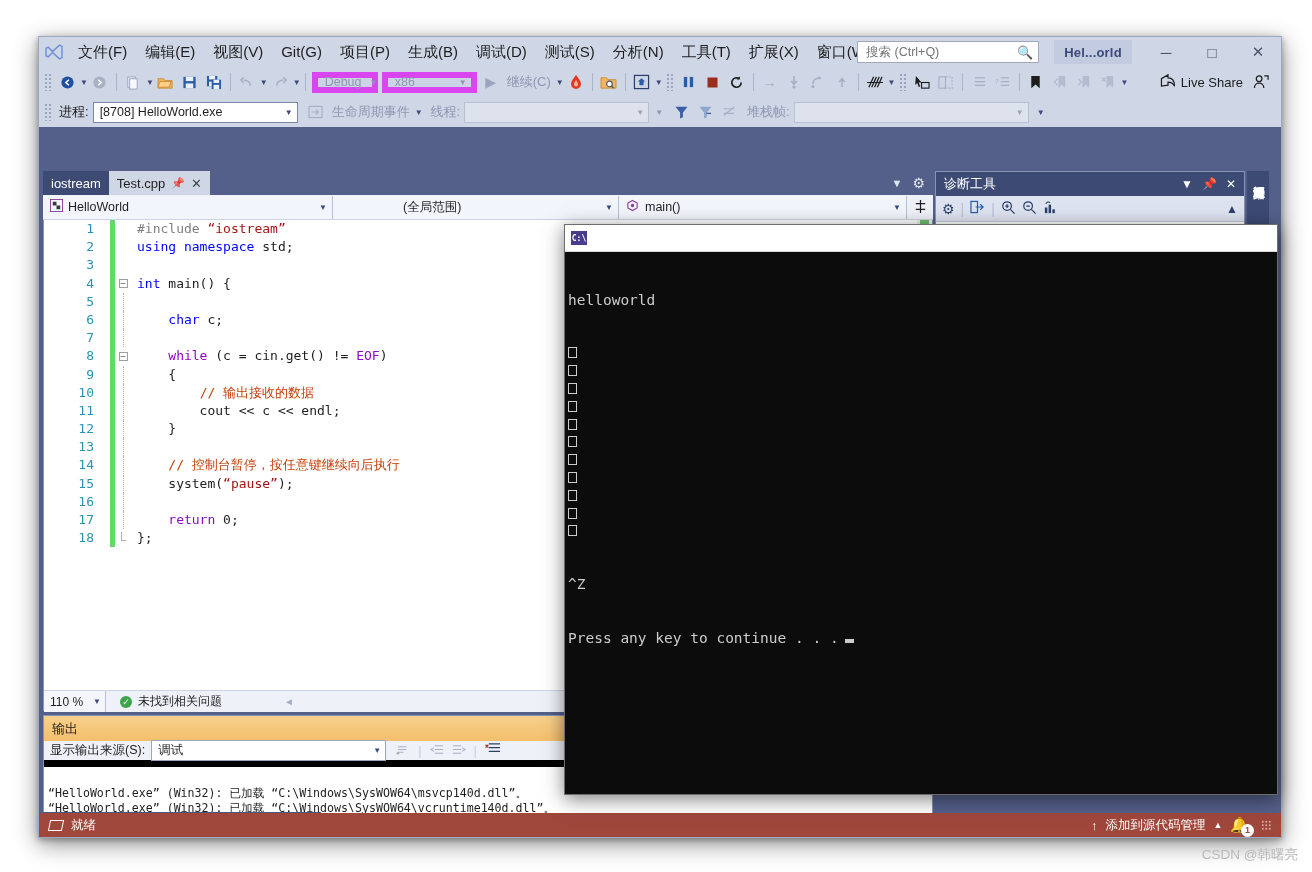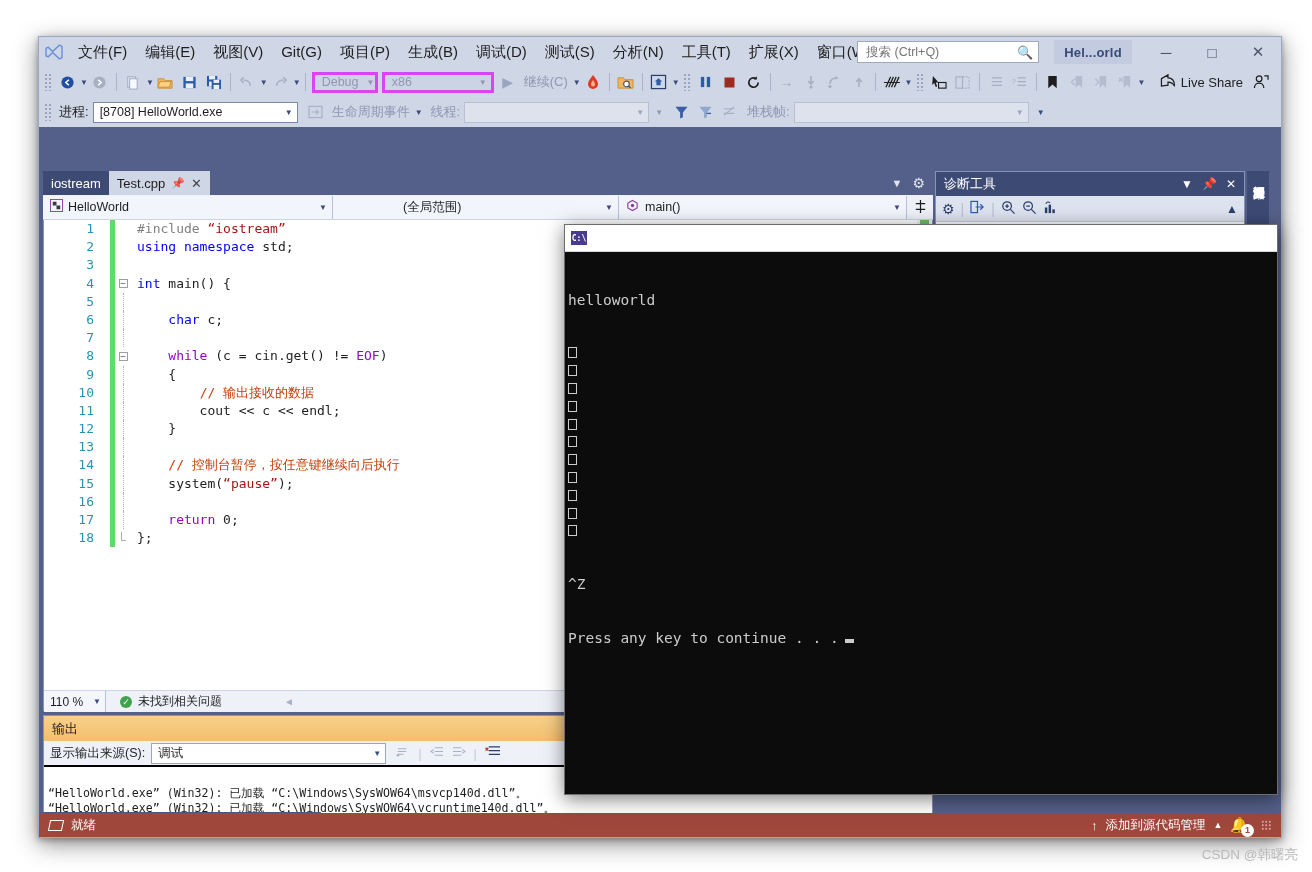--- a/index.html
+++ b/index.html
@@ -111,21 +111,21 @@
     flex: none;
   }
   .tb-btn.dim { color: #9aa5bf; }
   .tb-sep {
     width: 1px; height: 18px;
     background: #a9b4cd; margin: 0 4px; flex: none;
   }
   .tb-caret { font-size: 8px; color: #3a4a7a; margin-left: 1px; }
   .tb-combo {
     height: 21px;
-    border: 3px solid #d946ef;
+    border: 6px solid #d946ef;
     background: #ccd3e4;
     color: #8e98b2;
     font-size: 12.5px;
     display: flex; align-items: center;
     padding: 0 4px 0 7px;
     margin: 0 2px;
     flex: none;
   }
   .tb-combo .cv { flex: 1; }
   .tb-combo .cc { font-size: 8px; margin-left: 8px; }
@@ -374,21 +374,21 @@
     height: 25px;
     background: #f5c87e;
     background: linear-gradient(#f8d08a, #f3bf6d);
     display: flex; align-items: center;
     padding-left: 8px;
     font-size: 13px; color: #1e1e1e;
   }
   .out-tb {
     height: 26px;
     background: #eef1f8;
-    border-bottom: 2px solid #000000;
+    border-bottom: 7px solid #000000;
     display: flex; align-items: center;
     padding-left: 6px;
     font-size: 12.5px; color: #1e1e1e;
   }
   .out-src-combo {
     width: 235px; height: 21px;
     margin-left: 6px;
     background: #fff; border: 1px solid #9aa5bf;
     display: flex; align-items: center;
     padding: 0 4px 0 6px;
@@ -614,21 +614,21 @@
         <svg width="16" height="14" viewBox="0 0 17 14">
             <path d="M5 11c0-4 3-6 7-6M12 2l3 3-3 3" stroke="#a8b0c4" stroke-width="1.7" fill="none"></path>
           </svg>
       </div>
       <div class="tb-caret">▼</div>
       <div class="tb-sep"></div>
       <div class="tb-combo" style="width:66px">
         <span class="cv">Debug</span>
         <span class="cc">▼</span>
       </div>
-      <div class="tb-combo" style="width:112px">
+      <div class="tb-combo" style="width:95px">
         <span class="cv">x86</span>
         <span class="cc">▼</span>
       </div>
       <div class="tb-btn dim">▶</div>
       <div class="tb-label dim">继续(C)</div>
       <div class="tb-caret">▼</div>
       <div class="tb-btn">
         <svg width="14" height="16" viewBox="0 0 14 16">
             <path d="M7 1C4 5 2 7 2 10a5 5 0 0010 0c0-3-2-5-5-9z" fill="#e03a24"></path>
             <path d="M7 6c-1.3 2-2 3-2 4.5a2 2 0 004 0C9 9 8.3 8 7 6z" fill="#ffb38a"></path>

